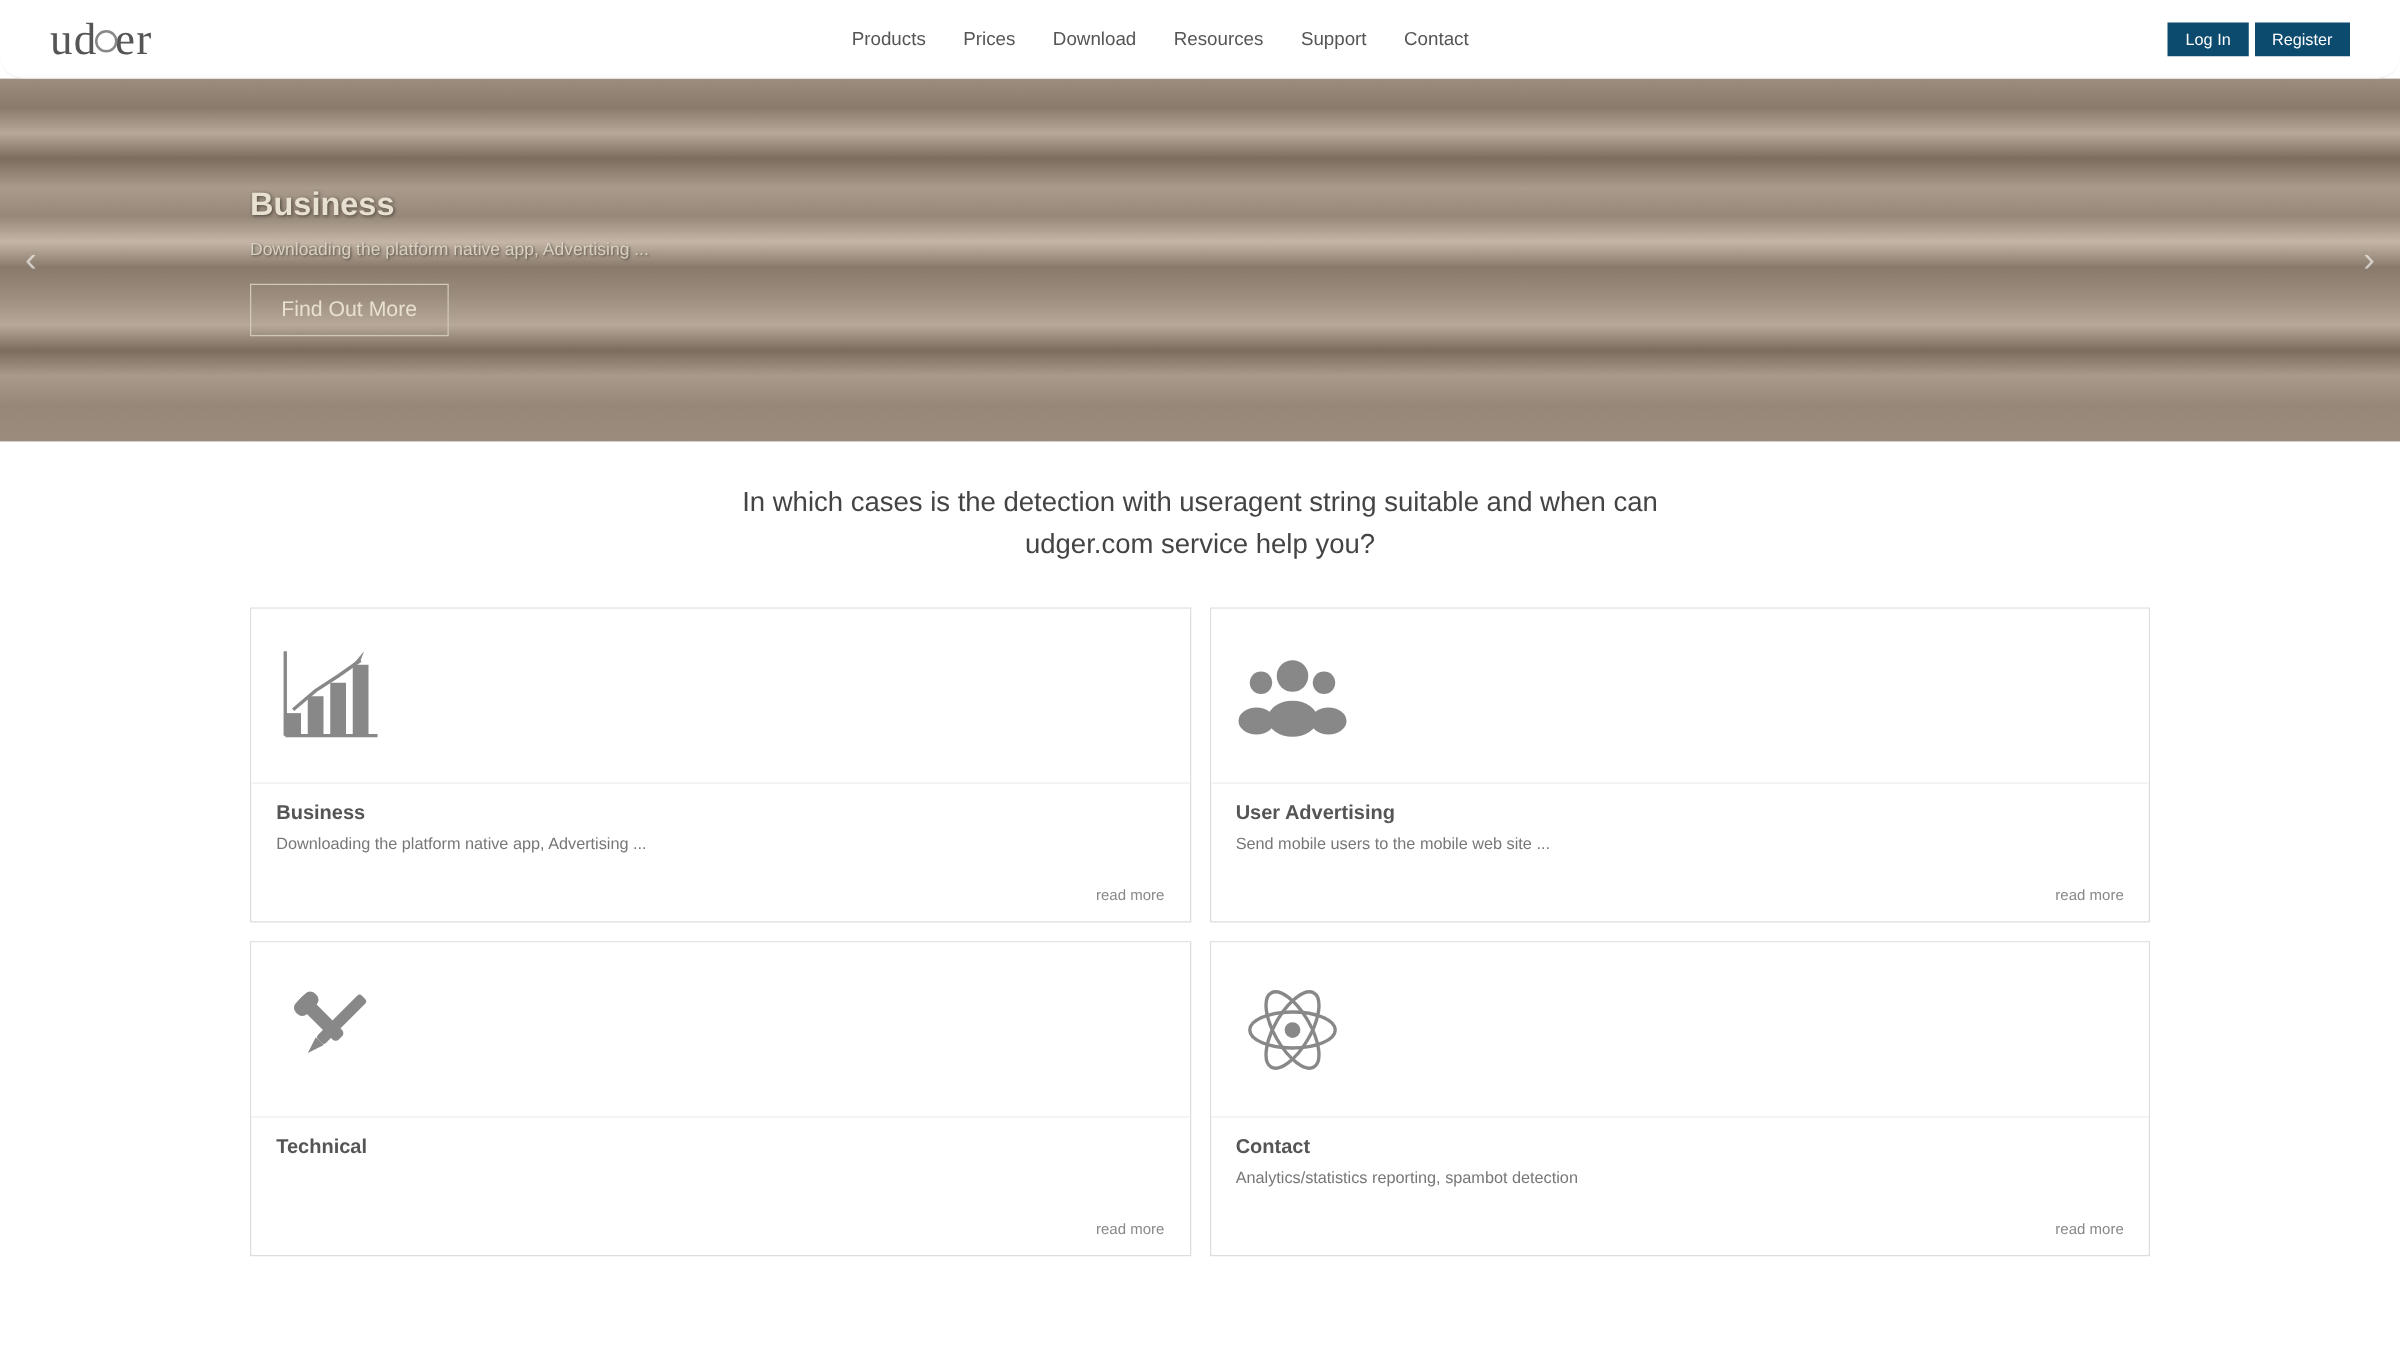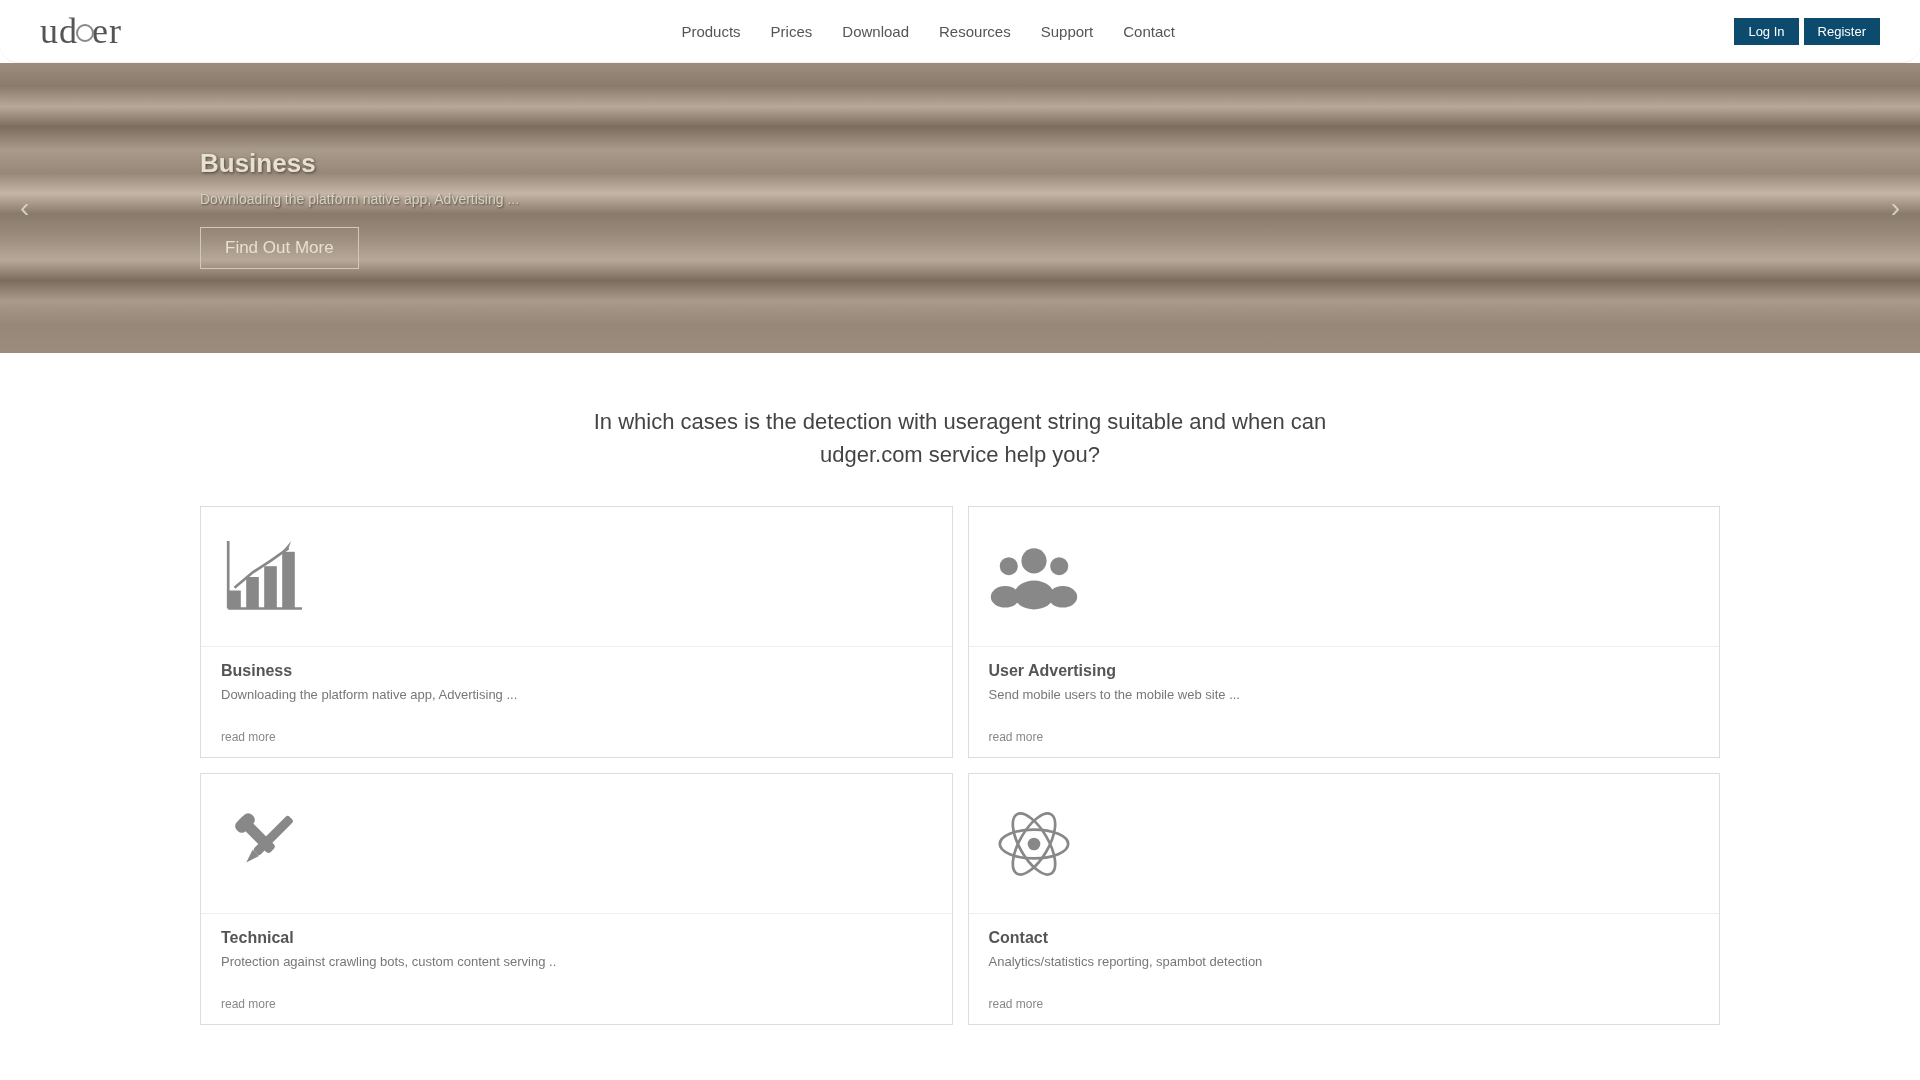--- a/index.html
+++ b/index.html
@@ -139,21 +139,21 @@
       cursor: pointer;
       z-index: 3;
       background: none;
       border: none;
     }
     .hero-arrow-left { left: 20px; }
     .hero-arrow-right { right: 20px; }
 
     
     .main {
-      padding: 52px 200px;
+      padding: 32px 200px;
     }
     .section-title {
       text-align: center;
       font-size: 22px;
       color: #444;
       font-family: Arial, sans-serif;
       font-weight: normal;
       line-height: 1.5;
       margin-bottom: 35px;
     }
@@ -191,21 +191,21 @@
       font-family: Arial, sans-serif;
     }
     .card-desc {
       font-size: 13px;
       color: #777;
       font-family: Arial, sans-serif;
       line-height: 1.4;
     }
     .card-footer {
       padding: 8px 20px 12px;
-      text-align: left;
+      text-align: right;
     }
     .card-readmore {
       font-size: 12px;
       color: #888;
       font-family: Arial, sans-serif;
       cursor: pointer;
       text-decoration: none;
     }
 
     
@@ -310,21 +310,20 @@
           </g>
 
           <g transform="rotate(45, 50, 50)">
             <rect x="44" y="10" width="10" height="55" rx="3" fill="#888"></rect>
             <polygon points="44,65 54,65 49,80" fill="#888"></polygon>
           </g>
         </svg>
       </div>
       <div class="card-body">
         <div class="card-title">Technical</div>
-        <div class="card-desc">Protection against crawling bots, custom content serving ..</div>
       </div>
       <div class="card-footer">
         <a href="#" class="card-readmore">read more</a>
       </div>
     </div>
 
     <div class="card">
       <div class="card-image">
         <svg viewBox="0 0 100 100" fill="none" xmlns="http://www.w3.org/2000/svg">
 

